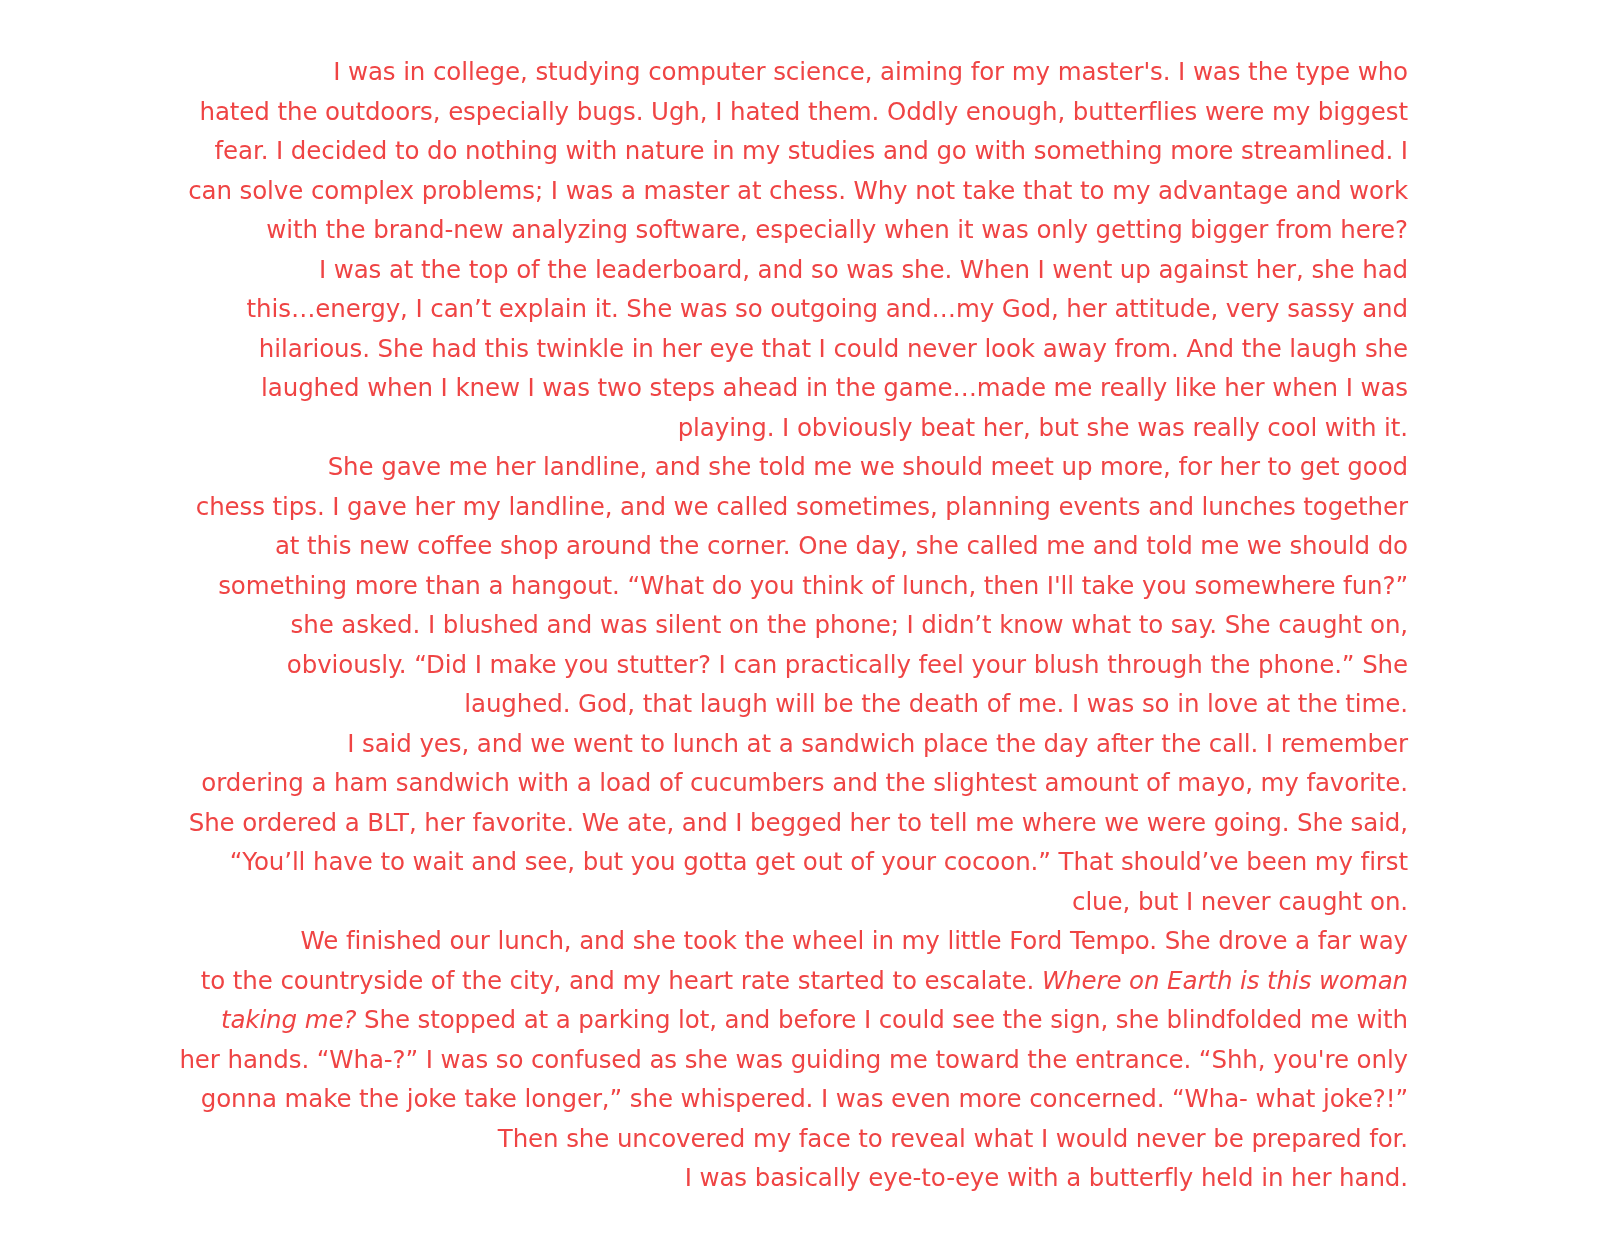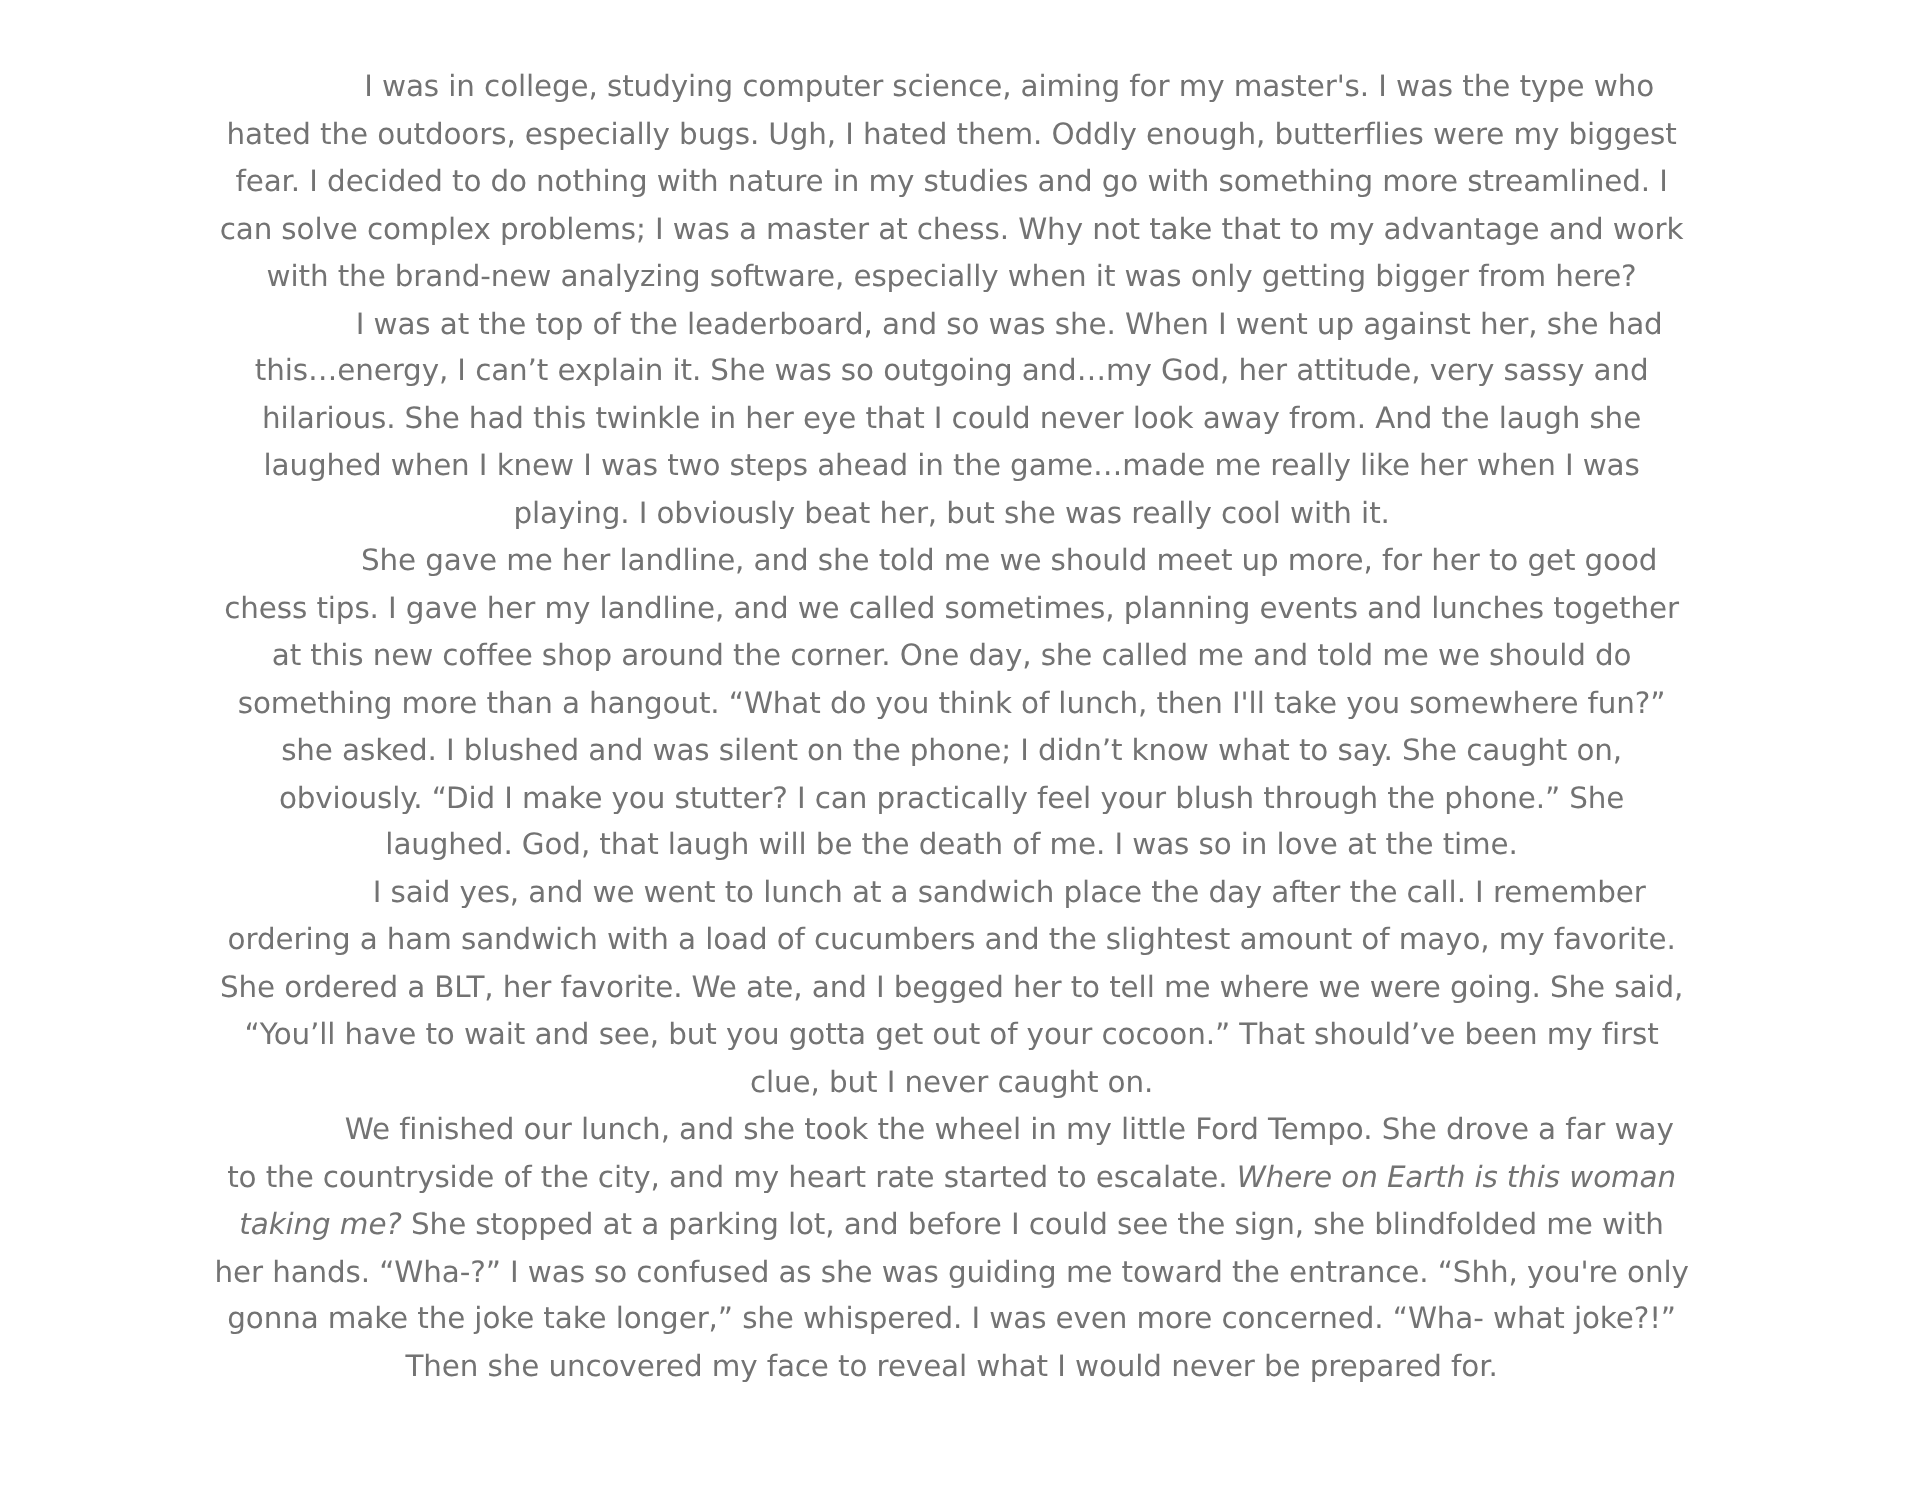--- a/index.html
+++ b/index.html
@@ -18,36 +18,37 @@
     width: 1604px;
     min-height: 1238px;
     padding: 52px 196px 20px 178px;
     background: #ffffff;
   }
   .doc-body {
     font-family: "DejaVu Sans", sans-serif;
     font-size: 24.5px;
     line-height: 39.5px;
     letter-spacing: -0.1px;
-    text-align: center;
-    color: #737373;
+    text-align: right;
+    color: #ef4444;
   }
   .doc-body p {
     margin: 0;
     text-indent: 96px;
     white-space: normal;
   }
   .doc-body p em {
     font-style: italic;
   }
 </style>
 </head>
 <body>
 
 <div class="page">
   <div class="doc-body">
       <p><span>I was in college, studying computer science, aiming for my master's. I was the type who hated the outdoors, especially bugs. Ugh, I hated them. Oddly enough, butterflies were my biggest fear. I decided to do nothing with nature in my studies and go with something more streamlined. I can solve complex problems; I was a master at chess. Why not take that to my advantage and work with the brand-new analyzing software, especially when it was only getting bigger from here?</span></p>
       <p><span>I was at the top of the leaderboard, and so was she. When I went up against her, she had this…energy, I can’t explain it. She was so outgoing and…my God, her attitude, very sassy and hilarious. She had this twinkle in her eye that I could never look away from. And the laugh she laughed when I knew I was two steps ahead in the game…made me really like her when I was playing. I obviously beat her, but she was really cool with it.</span></p>
       <p><span>She gave me her landline, and she told me we should meet up more, for her to get good chess tips. I gave her my landline, and we called sometimes, planning events and lunches together at this new coffee shop around the corner. One day, she called me and told me we should do something more than a hangout. “What do you think of lunch, then I'll take you somewhere fun?” she asked. I blushed and was silent on the phone; I didn’t know what to say. She caught on, obviously. “Did I make you stutter? I can practically feel your blush through the phone.” She laughed. God, that laugh will be the death of me. I was so in love at the time.</span></p>
       <p><span>I said yes, and we went to lunch at a sandwich place the day after the call. I remember ordering a ham sandwich with a load of cucumbers and the slightest amount of mayo, my favorite. She ordered a BLT, her favorite. We ate, and I begged her to tell me where we were going. She said, “You’ll have to wait and see, but you gotta get out of your cocoon.” That should’ve been my first clue, but I never caught on.</span></p>
       <p><span>We finished our lunch, and she took the wheel in my little Ford Tempo. She drove a far way to the countryside of the city, and my heart rate started to escalate. </span><em>Where on Earth is this woman taking me?</em><span> She stopped at a parking lot, and before I could see the sign, she blindfolded me with her hands. “Wha-?” I was so confused as she was guiding me toward the entrance. “Shh, you're only gonna make the joke take longer,” she whispered. I was even more concerned. “Wha- what joke?!” Then she uncovered my face to reveal what I would never be prepared for.</span></p>
+      <p><span>I was basically eye-to-eye with a butterfly held in her hand.</span></p>
     </div>
 </div>
 
 </body></html>

